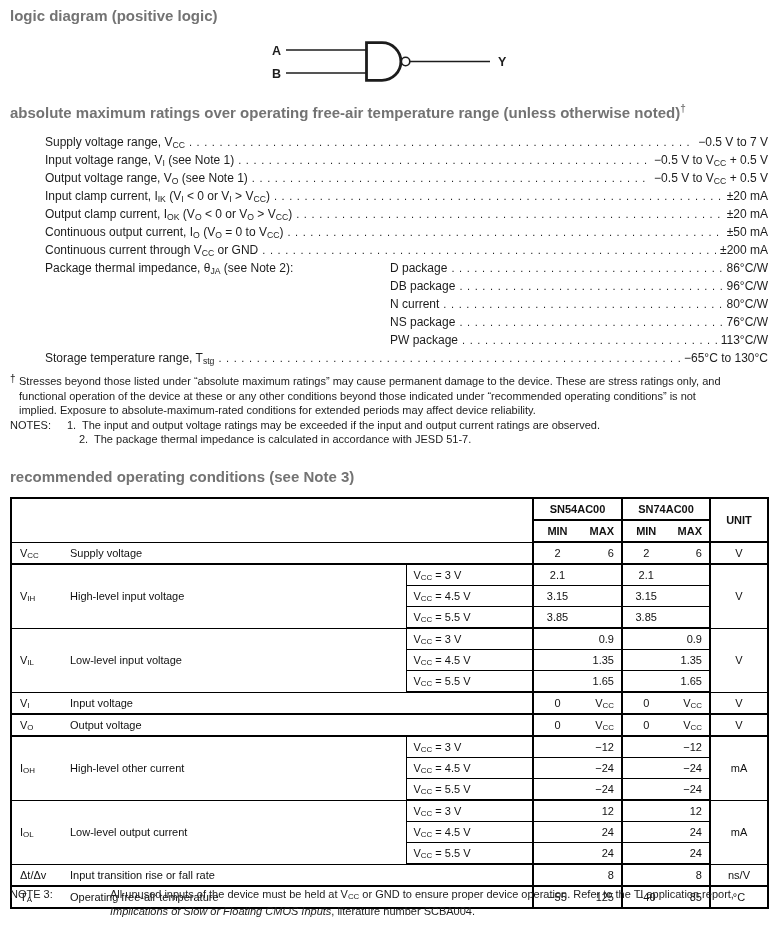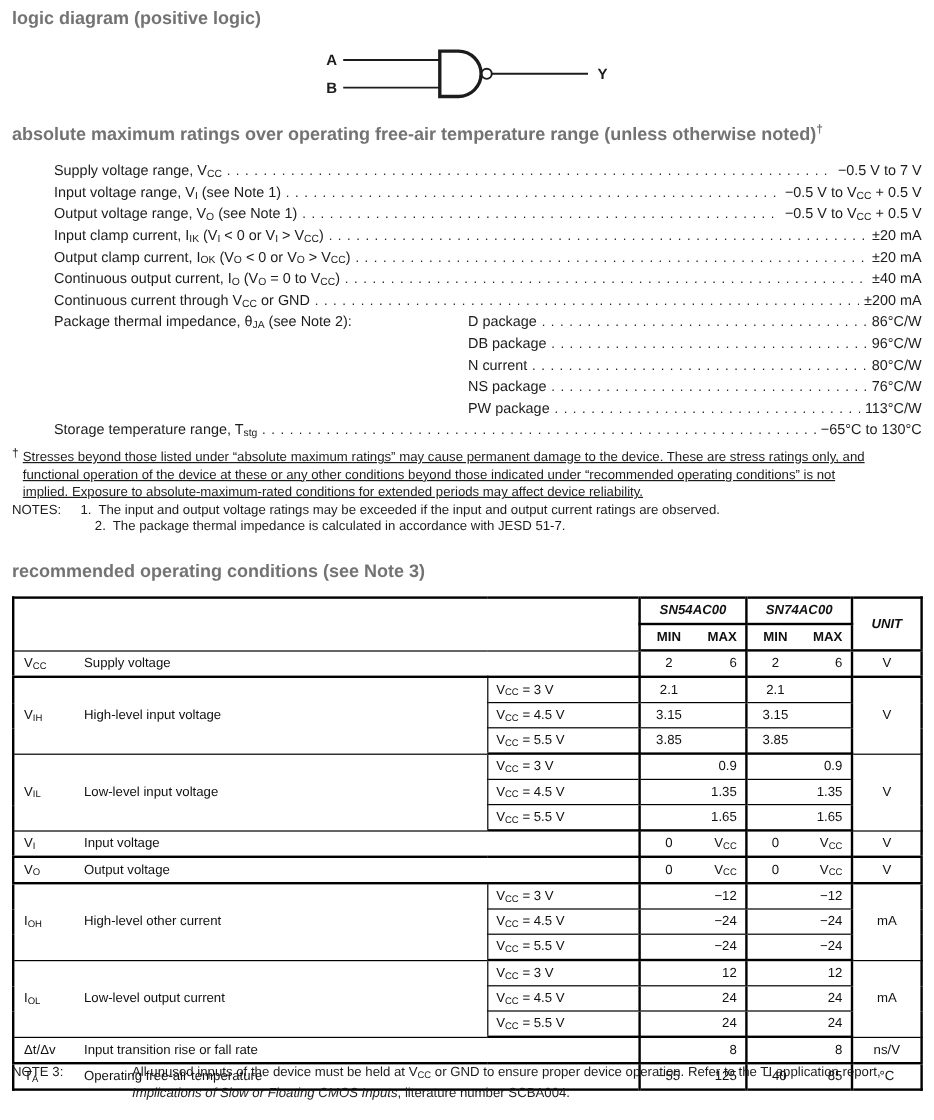--- a/index.html
+++ b/index.html
@@ -25,34 +25,34 @@
   .rl-dots { flex:1 1 auto; overflow:hidden; margin:0 4px; }
   .rl-dots::before { content:"........................................................................................................................................................"; letter-spacing:4.6px; font-size:11px; color:#222; }
   .rl-val { white-space:nowrap; }
   sub { font-size:0.72em; vertical-align:-0.18em; line-height:0; }
 
   
   .fnblock { position:absolute; left:10px; top:374px; width:762px; font-size:11px;
              line-height:14.6px; color:#1c1c1c; }
   .fnrow { display:flex; }
   .fn-dagger { width:9px; flex:0 0 9px; position:relative; top:-2px; font-size:10px; }
-  .fn-lines { flex:1;text-decoration:underline; }
+  .fn-lines { flex:1; }
   .noterow { display:flex; }
   .nlabel { flex:0 0 47px; }
   .nnum { flex:0 0 15px; margin-left:10px; }
   .noterow.n2 .nnum { margin-left:22px; }
   .ntext { flex:1; }
 
   
   table.roc { position:absolute; left:10px; top:497px; width:759px; table-layout:fixed;
               border-collapse:collapse; font-size:11px; color:#111; }
   table.roc { border:2px solid #000; }
   .roc td { border:1px solid #000; height:20px; padding:0; vertical-align:middle; overflow:hidden; }
   .roc .bR2 { border-right-width:2px; }
-  .roc .bB2 { border-bottom-width:2px;font-style:italic; }
+  .roc .bB2 { border-bottom-width:2px; }
   .roc tr.gEnd > td { border-bottom-width:2px; }
   .roc .dev, .roc .mm, .roc .unitH { font-weight:bold; text-align:center; }
   .roc .pcell { text-align:left; }
   .sym { display:inline-block; width:58px; padding-left:8px; box-sizing:border-box; }
   .roc .cond { padding-left:7px; text-align:left; }
   .pmin { display:inline-block; width:54%; text-align:center; box-sizing:border-box; }
   .pmax { display:inline-block; width:46%; text-align:right; padding-right:7px; box-sizing:border-box; }
   .roc .unit { text-align:center; }
 
   
@@ -101,21 +101,21 @@
     <span class="rl-val">±20 mA</span>
   </div>
   <div class="rl">
     <span class="rl-main">Output clamp current, I<sub>OK</sub> (V<sub>O</sub> &lt; 0 or V<sub>O</sub> &gt; V<sub>CC</sub>)</span>
     <span class="rl-dots"></span>
     <span class="rl-val">±20 mA</span>
   </div>
   <div class="rl">
     <span class="rl-main">Continuous output current, I<sub>O</sub> (V<sub>O</sub> = 0 to V<sub>CC</sub>)</span>
     <span class="rl-dots"></span>
-    <span class="rl-val">±40 mA</span>
+    <span class="rl-val">±50 mA</span>
   </div>
   <div class="rl">
     <span class="rl-main">Continuous current through V<sub>CC</sub> or GND</span>
     <span class="rl-dots"></span>
     <span class="rl-val">±200 mA</span>
   </div>
   <div class="rl haspkg">
     <span class="rl-main">Package thermal impedance, θ<sub>JA</sub> (see Note 2):</span>
     <span class="rl-pkg">D package</span>
     <span class="rl-dots"></span>

